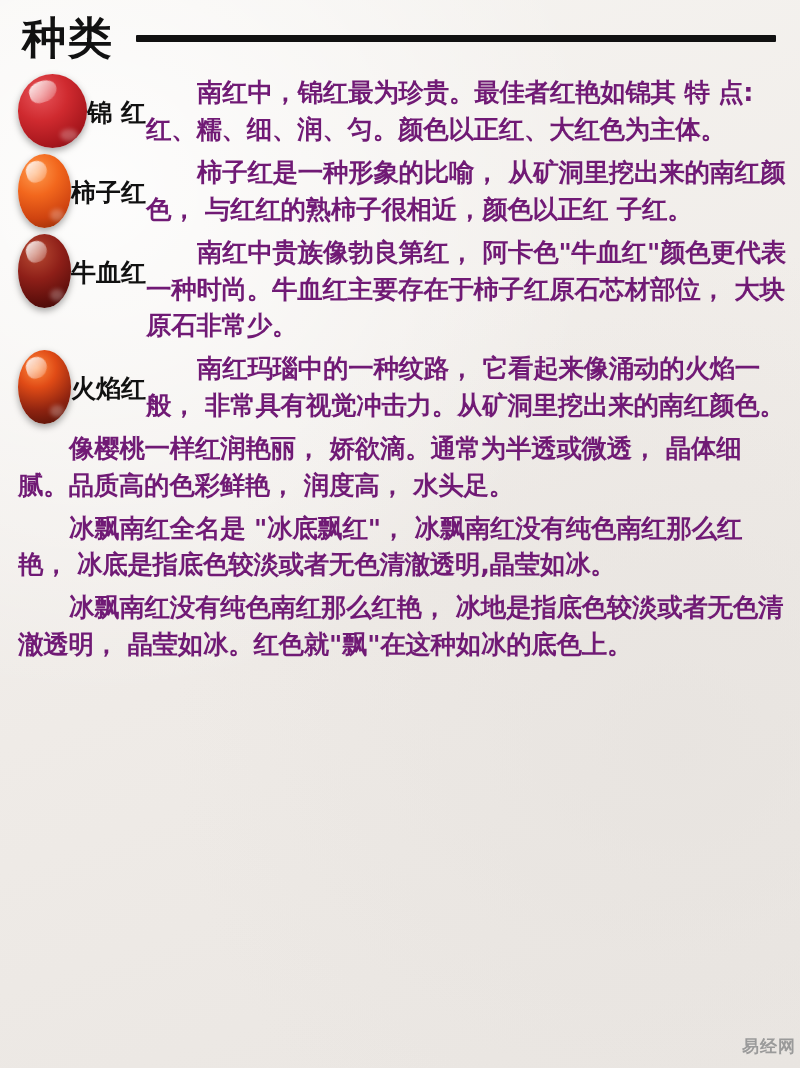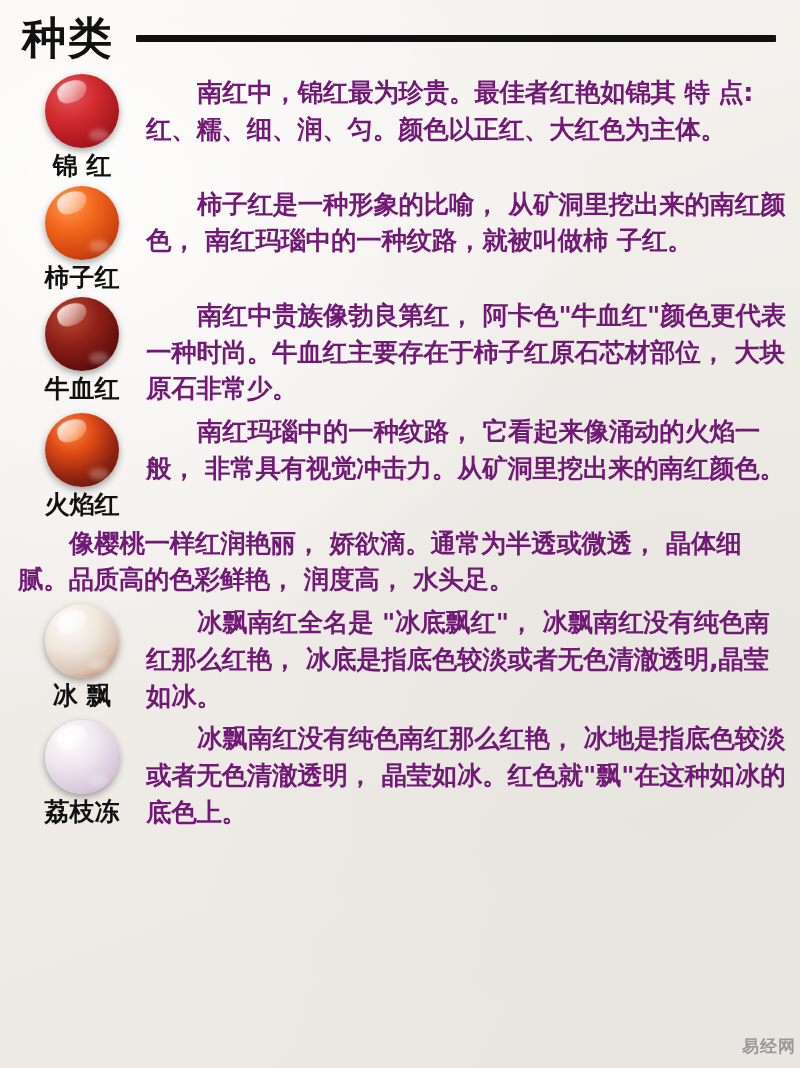--- a/index.html
+++ b/index.html
@@ -68,21 +68,21 @@
     display: flex;
     align-items: flex-start;
     padding: 0 14px 0 18px;
     box-sizing: border-box;
     margin-bottom: 2px;
   }
   .row-left {
     width: 128px;
     flex: 0 0 128px;
     display: flex;
-    flex-direction: column;
+    flex-direction: row;
     align-items: center;
     padding-top: 4px;
   }
   .bead {
     width: 74px;
     height: 74px;
     border-radius: 50%;
     position: relative;
     box-shadow: 0 3px 7px rgba(0,0,0,0.35);
     overflow: hidden;
@@ -165,21 +165,21 @@
     </div>
 
     <div class="row">
       <div class="row-left">
         <div class="bead" style="background: radial-gradient(circle at 33% 25%, #ff9a4d 0%, #f2671d 35%, #cf4310 70%, #8a2a06 100%);">
           <div class="hl"></div>
             <div class="hl2"></div>
         </div>
         <div class="bead-label">柿子红</div>
       </div>
-      <div class="row-text">柿子红是一种形象的比喻， 从矿洞里挖出来的南红颜色， 南红玛瑙中的一种纹路，就被叫做柿 子红。</div>
+      <div class="row-text">柿子红是一种形象的比喻， 从矿洞里挖出来的南红颜色， 与红红的熟柿子很相近，颜色以正红 子红。</div>
     </div>
 
     <div class="row">
       <div class="row-left">
         <div class="bead" style="background: radial-gradient(circle at 34% 26%, #b84b33 0%, #8e1f18 40%, #5e0f0c 75%, #360706 100%);">
           <div class="hl"></div>
             <div class="hl2"></div>
         </div>
         <div class="bead-label">牛血红</div>
       </div>
@@ -195,37 +195,23 @@
         <div class="bead-label">火焰红</div>
       </div>
       <div class="row-text">南红玛瑙中的一种纹路， 它看起来像涌动的火焰一般， 非常具有视觉冲击力。从矿洞里挖出来的南红颜色。</div>
     </div>
 
     <div class="row">
       <div class="row-text">像樱桃一样红润艳丽， 娇欲滴。通常为半透或微透， 晶体细腻。品质高的色彩鲜艳， 润度高， 水头足。</div>
     </div>
 
     <div class="row">
-      <div class="row-left">
-        <div class="bead" style="background: radial-gradient(circle at 33% 25%, #fdfcfa 0%, #efe6dc 40%, #d9c3b4 68%, #b9523a 100%);">
-          <div class="hl"></div>
-            <div class="hl2"></div>
-        </div>
-        <div class="bead-label">冰  飘</div>
-      </div>
       <div class="row-text">冰飘南红全名是 "冰底飘红"， 冰飘南红没有纯色南红那么红艳， 冰底是指底色较淡或者无色清澈透明,晶莹如冰。</div>
     </div>
 
     <div class="row">
-      <div class="row-left">
-        <div class="bead" style="background: radial-gradient(circle at 33% 25%, #ffffff 0%, #efe7ef 38%, #d9cbdd 70%, #b9a6c2 100%);">
-          <div class="hl"></div>
-            <div class="hl2"></div>
-        </div>
-        <div class="bead-label">荔枝冻</div>
-      </div>
       <div class="row-text">冰飘南红没有纯色南红那么红艳， 冰地是指底色较淡或者无色清澈透明， 晶莹如冰。红色就"飘"在这种如冰的底色上。</div>
     </div>
 
   </div>
 
   <div class="watermark">易经网</div>
 </div>
 
 </body></html>

